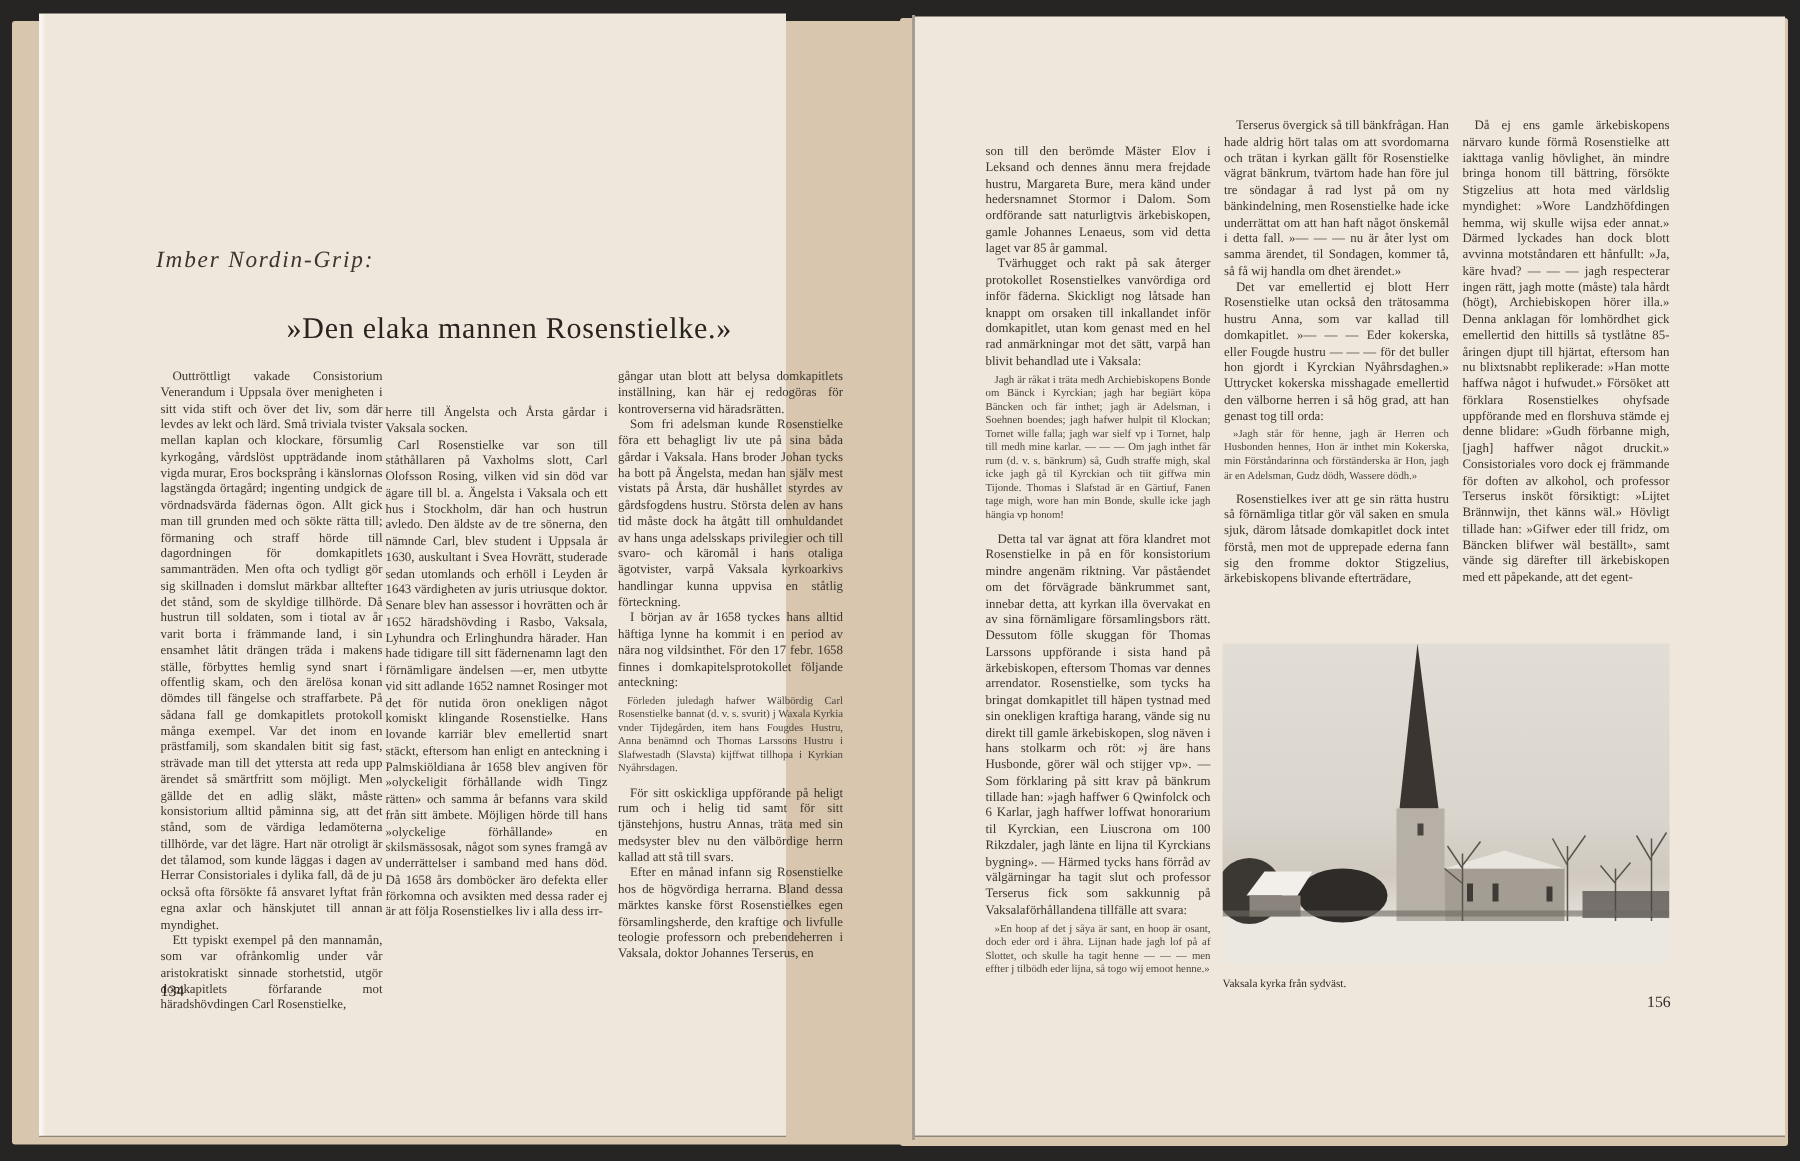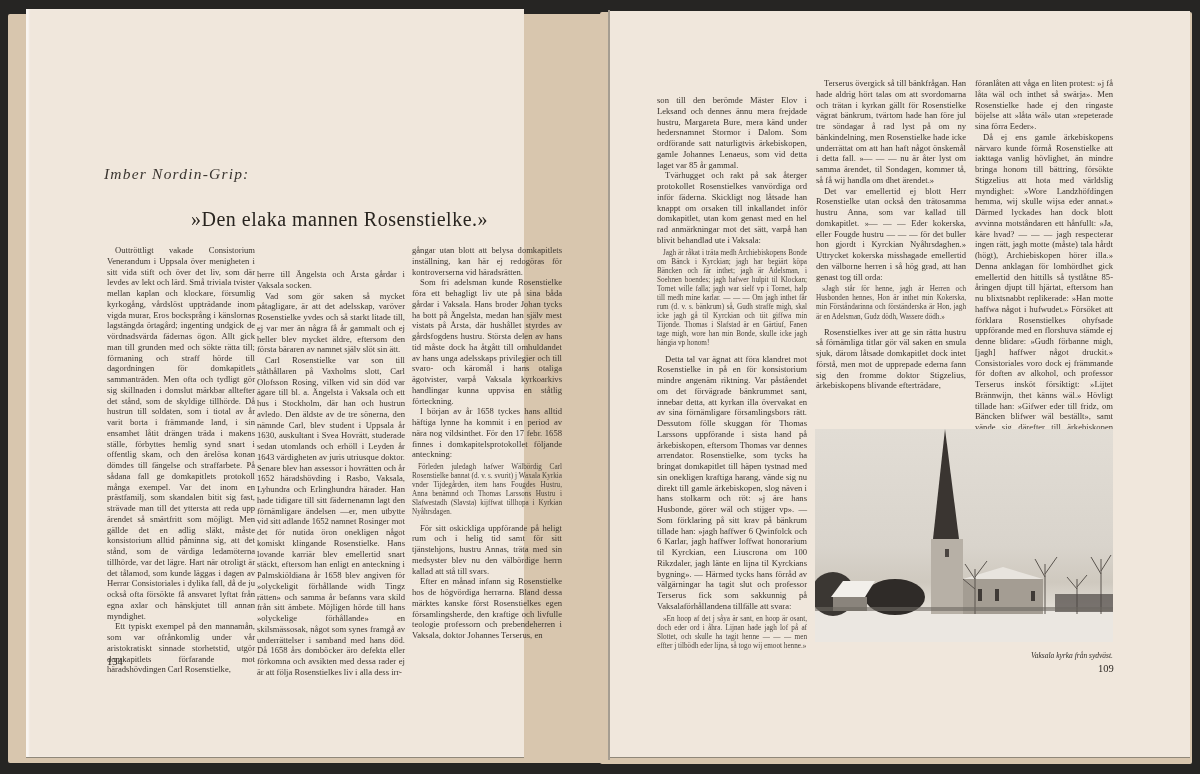--- a/index.html
+++ b/index.html
@@ -43,42 +43,41 @@
     font-size: 7.2px; line-height: 9.1px; margin: 3px 0 5px 0; text-indent: 6px; color: #4a433c;
   }
   .pagenum { position: absolute; font-size: 10.5px; color: #2e2a26; }
   .photo {
     position: absolute; left: 205px; top: 418px; width: 298px; height: 213px;
     background: linear-gradient(#e2ddd5 0%, #d9d4cc 55%, #cfc9bf 72%, #ebe7e0 90%, #e9e6df 100%);
     overflow: hidden;
   }
   .photo svg { position: absolute; left: 0; top: 0; }
   .caption {
-    position: absolute; left: 205px; top: 640px; width: 298px; text-align: right;
-    font-size: 7.5px; color: #2e2a26; font-style: italic;
+    position: absolute; left: 205px; top: 640px; width: 298px; text-align: left;
+    font-size: 7.5px; color: #2e2a26;
   }
 </style>
 </head>
 <body>
 
 <div class="cover-left"></div>
 <div class="cover-right"></div>
 
 <div class="page page-left">
   <div class="author">Imber Nordin-Grip:</div>
   <div class="title">»Den elaka mannen Rosenstielke.»</div>
 
   <div class="col" style="left:81px; top:236px; width:148px;">
     <p>Outtröttligt vakade Consistorium Venerandum i Uppsala över menigheten i sitt vida stift och över det liv, som där levdes av lekt och lärd. Små triviala tvister mellan kaplan och klockare, försumlig kyrkogång, vårdslöst uppträdande inom vigda murar, Eros bocksprång i känslornas lagstängda örtagård; ingenting undgick de vördnadsvärda fädernas ögon. Allt gick man till grunden med och sökte rätta till; förmaning och straff hörde till dagordningen för domkapitlets sammanträden. Men ofta och tydligt gör sig skillnaden i domslut märkbar alltefter det stånd, som de skyldige tillhörde. Då hustrun till soldaten, som i tiotal av år varit borta i främmande land, i sin ensamhet låtit drängen träda i makens ställe, förbyttes hemlig synd snart i offentlig skam, och den ärelösa konan dömdes till fängelse och straffarbete. På sådana fall ge domkapitlets protokoll många exempel. Var det inom en prästfamilj, som skandalen bitit sig fast, strävade man till det yttersta att reda upp ärendet så smärtfritt som möjligt. Men gällde det en adlig släkt, måste konsistorium alltid påminna sig, att det stånd, som de värdiga ledamöterna tillhörde, var det lägre. Hart när otroligt är det tålamod, som kunde läggas i dagen av Herrar Consistoriales i dylika fall, då de ju också ofta försökte få ansvaret lyftat från egna axlar och hänskjutet till annan myndighet.</p>
     <p>Ett typiskt exempel på den mannamån, som var ofrånkomlig under vår aristokratiskt sinnade storhetstid, utgör domkapitlets förfarande mot häradshövdingen Carl Rosenstielke,</p>
   </div>
 
   <div class="col" style="left:231px; top:236px; width:148px;margin-top:24px;">
     <p class="noindent">herre till Ängelsta och Årsta gårdar i Vaksala socken.</p>
-    <p>Vad som gör saken så mycket påtagligare, är att det adelsskap, varöver Rosenstielke yvdes och så starkt litade till, ej var mer än några få år gammalt och ej heller blev mycket äldre, eftersom den första bäraren av namnet själv slöt sin ätt.</p>
     <p>Carl Rosenstielke var son till ståthållaren på Vaxholms slott, Carl Olofsson Rosing, vilken vid sin död var ägare till bl. a. Ängelsta i Vaksala och ett hus i Stockholm, där han och hustrun avledo. Den äldste av de tre sönerna, den nämnde Carl, blev student i Uppsala år 1630, auskultant i Svea Hovrätt, studerade sedan utomlands och erhöll i Leyden år 1643 värdigheten av juris utriusque doktor. Senare blev han assessor i hovrätten och år 1652 häradshövding i Rasbo, Vaksala, Lyhundra och Erlinghundra härader. Han hade tidigare till sitt fädernenamn lagt den förnämligare ändelsen —er, men utbytte vid sitt adlande 1652 namnet Rosinger mot det för nutida öron onekligen något komiskt klingande Rosenstielke. Hans lovande karriär blev emellertid snart stäckt, eftersom han enligt en anteckning i Palmskiöldiana år 1658 blev angiven för »olyckeligit förhållande widh Tingz rätten» och samma år befanns vara skild från sitt ämbete. Möjligen hörde till hans »olyckelige förhållande» en skilsmässosak, något som synes framgå av underrättelser i samband med hans död. Då 1658 års domböcker äro defekta eller förkomna och avsikten med dessa rader ej är att följa Rosenstielkes liv i alla dess irr-</p>
   </div>
 
   <div class="col" style="left:386px; top:236px; width:150px;">
     <p class="noindent">gångar utan blott att belysa domkapitlets inställning, kan här ej redogöras för kontroverserna vid häradsrätten.</p>
     <p>Som fri adelsman kunde Rosenstielke föra ett behagligt liv ute på sina båda gårdar i Vaksala. Hans broder Johan tycks ha bott på Ängelsta, medan han själv mest vistats på Årsta, där hushållet styrdes av gårdsfogdens hustru. Största delen av hans tid måste dock ha åtgått till omhuldandet av hans unga adelsskaps privilegier och till svaro- och käromål i hans otaliga ägotvister, varpå Vaksala kyrkoarkivs handlingar kunna uppvisa en ståtlig förteckning.</p>
     <p>I början av år 1658 tyckes hans alltid häftiga lynne ha kommit i en period av nära nog vildsinthet. För den 17 febr. 1658 finnes i domkapitelsprotokollet följande anteckning:</p>
     <p class="quote">Förleden juledagh hafwer Wälbördig Carl Rosenstielke bannat (d. v. s. svurit) j Waxala Kyrkia vnder Tijdegården, item hans Fougdes Hustru, Anna benämnd och Thomas Larssons Hustru i Slafwestadh (Slavsta) kijffwat tillhopa i Kyrkian Nyåhrsdagen.</p>
     <p>För sitt oskickliga uppförande på heligt rum och i helig tid samt för sitt tjänstehjons, hustru Annas, träta med sin medsyster blev nu den välbördige herrn kallad att stå till svars.</p>
     <p>Efter en månad infann sig Rosenstielke hos de högvördiga herrarna. Bland dessa märktes kanske först Rosenstielkes egen församlingsherde, den kraftige och livfulle teologie professorn och prebendeherren i Vaksala, doktor Johannes Terserus, en</p>
@@ -99,21 +98,20 @@
   </div>
 
   <div class="col" style="left:206px; top:67px; width:150px;">
     <p>Terserus övergick så till bänkfrågan. Han hade aldrig hört talas om att svordomarna och trätan i kyrkan gällt för Rosenstielke vägrat bänkrum, tvärtom hade han före jul tre söndagar å rad lyst på om ny bänkindelning, men Rosenstielke hade icke underrättat om att han haft något önskemål i detta fall. »— — — nu är åter lyst om samma ärendet, til Sondagen, kommer tå, så få wij handla om dhet ärendet.»</p>
     <p>Det var emellertid ej blott Herr Rosenstielke utan också den trätosamma hustru Anna, som var kallad till domkapitlet. »— — — Eder kokerska, eller Fougde hustru — — — för det buller hon gjordt i Kyrckian Nyåhrsdaghen.» Uttrycket kokerska misshagade emellertid den välborne herren i så hög grad, att han genast tog till orda:</p>
     <p class="quote">»Jagh står för henne, jagh är Herren och Husbonden hennes, Hon är inthet min Kokerska, min Förståndarinna och förständerska är Hon, jagh är en Adelsman, Gudz dödh, Wassere dödh.»</p>
     <p>Rosenstielkes iver att ge sin rätta hustru så förnämliga titlar gör väl saken en smula sjuk, därom låtsade domkapitlet dock intet förstå, men mot de upprepade ederna fann sig den fromme doktor Stigzelius, ärkebiskopens blivande efterträdare,</p>
   </div>
 
   <div class="col" style="left:365px; top:67px; width:138px;">
-    <p class="noindent">föranlåten att våga en liten protest: »j få låta wäl och inthet så swärja». Men Rosenstielke hade ej den ringaste böjelse att »låta wäl» utan »repeterade sina förra Eeder».</p>
     <p>Då ej ens gamle ärkebiskopens närvaro kunde förmå Rosenstielke att iakttaga vanlig hövlighet, än mindre bringa honom till bättring, försökte Stigzelius att hota med världslig myndighet: »Wore Landzhöfdingen hemma, wij skulle wijsa eder annat.» Därmed lyckades han dock blott avvinna motståndaren ett hånfullt: »Ja, käre hvad? — — — jagh respecterar ingen rätt, jagh motte (måste) tala hårdt (högt), Archiebiskopen hörer illa.» Denna anklagan för lomhördhet gick emellertid den hittills så tystlåtne 85-åringen djupt till hjärtat, eftersom han nu blixtsnabbt replikerade: »Han motte haffwa något i hufwudet.» Försöket att förklara Rosenstielkes ohyfsade uppförande med en florshuva stämde ej denne blidare: »Gudh förbanne migh, [jagh] haffwer något druckit.» Consistoriales voro dock ej främmande för doften av alkohol, och professor Terserus insköt försiktigt: »Lijtet Brännwijn, thet känns wäl.» Hövligt tillade han: »Gifwer eder till fridz, om Bäncken blifwer wäl beställt», samt vände sig därefter till ärkebiskopen med ett påpekande, att det egent-</p>
   </div>
 
   <div class="photo">
     <svg width="298" height="213" viewBox="0 0 298 213">
 
       <rect x="0" y="180" width="298" height="33" fill="#ebe7e1"></rect>
 
       <ellipse cx="18" cy="165" rx="22" ry="22" fill="#3b3733"></ellipse>
       <ellipse cx="80" cy="168" rx="30" ry="18" fill="#2f2b28"></ellipse>
@@ -136,14 +134,14 @@
         <path d="M230 185 L230 135 M230 148 L220 130 M230 145 L242 128"></path>
         <path d="M286 185 L286 130 M286 145 L276 128 M286 142 L296 126"></path>
         <path d="M262 185 L262 150 M262 160 L252 148 M262 158 L272 146"></path>
       </g>
       <rect x="240" y="165" width="58" height="18" fill="#4a4541" opacity="0.7"></rect>
       <rect x="0" y="178" width="298" height="4" fill="#6d6760" opacity="0.6"></rect>
     </svg>
   </div>
   <div class="caption">Vaksala kyrka från sydväst.</div>
 
-  <div class="pagenum" style="left:488px; top:652px;">109</div>
+  <div class="pagenum" style="left:488px; top:652px;">156</div>
 </div>
 
 </body></html>

